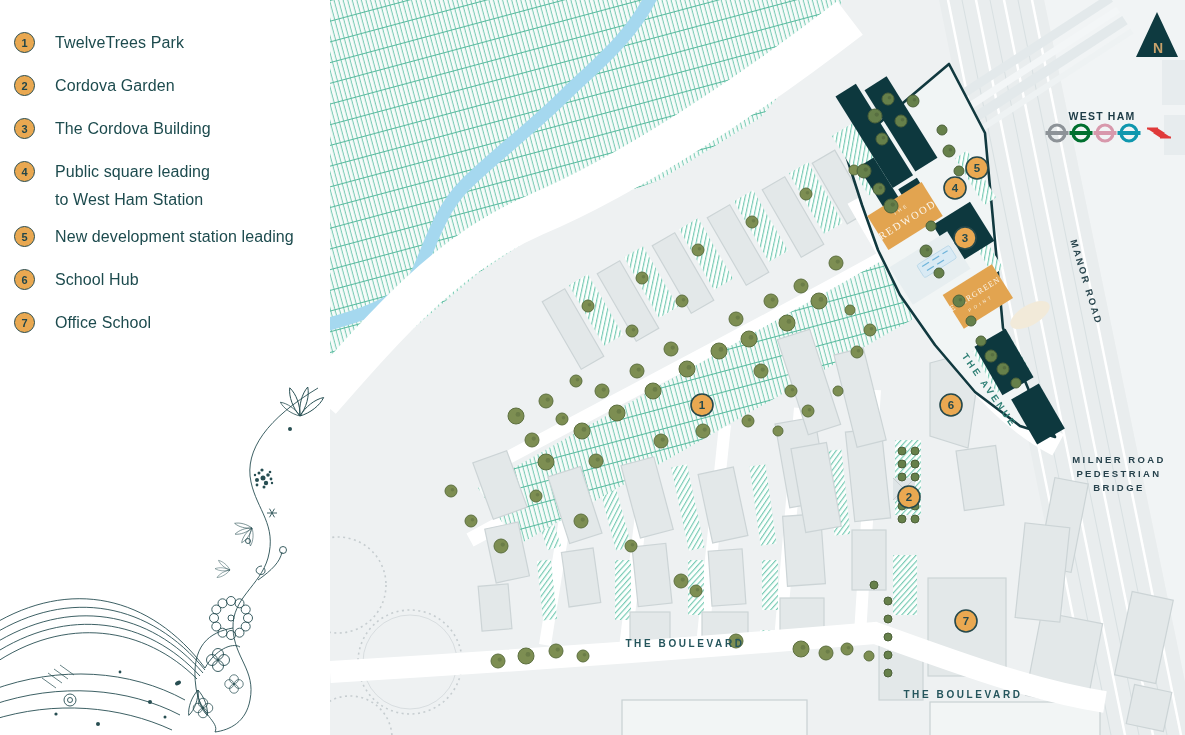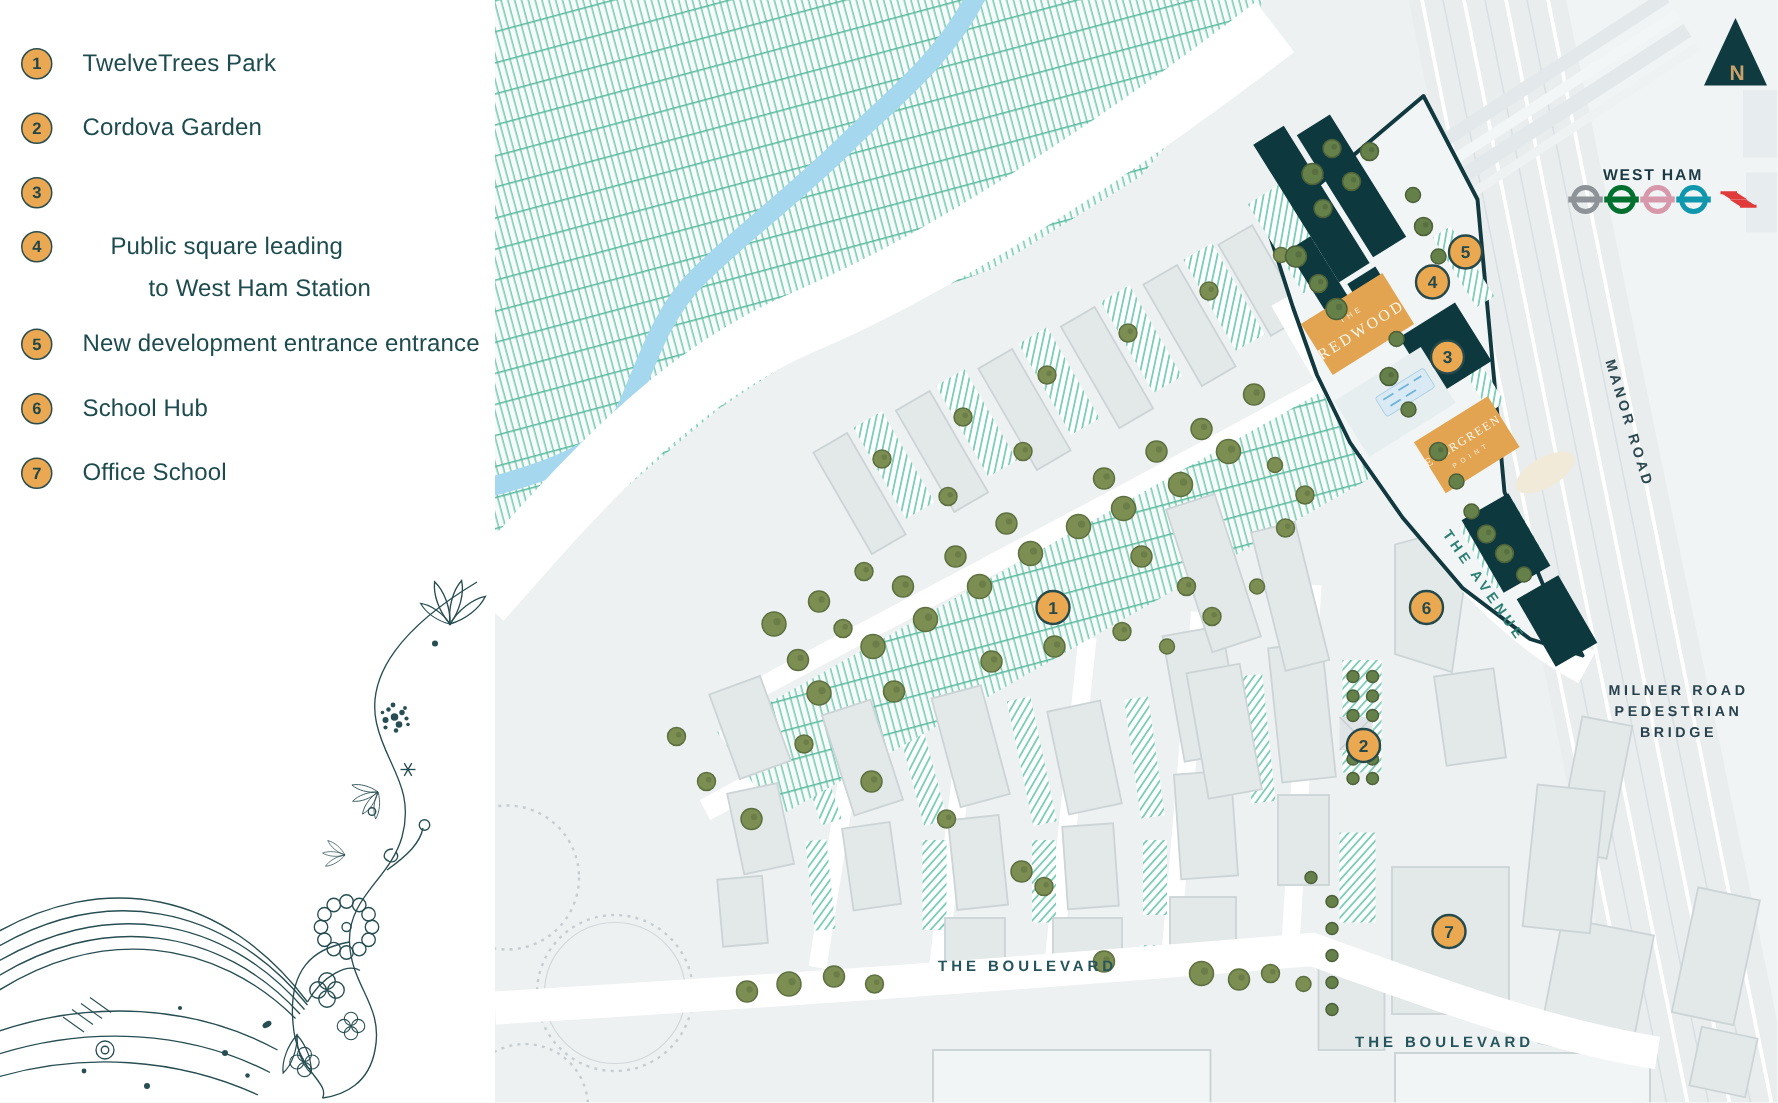--- a/index.html
+++ b/index.html
@@ -23,22 +23,22 @@
     flex:0 0 auto;
     width:21px; height:21px; border-radius:50%;
     background:#e9a851; border:1.5px solid #2a4c4e;
     display:flex; align-items:center; justify-content:center;
     font-size:11px; font-weight:bold; color:#21464a;
   }
   .key-text {
     margin-left:20px; color:#1d4b4e; font-size:16px; line-height:22px;
     letter-spacing:0.1px;
   }
-  .key-text span { display:block;text-align:center; }
-  .key-text .line2 { margin-top:6px;margin-left:44px; }
+  .key-text span { display:block; }
+  .key-text .line2 { margin-top:6px; }
 
   .flourish { position:absolute; left:0; bottom:0; width:330px; height:365px; }
 
   
   .map-wrap { position:absolute; left:330px; top:0; width:855px; height:735px; }
   svg text { font-family:"Liberation Sans", sans-serif; }
   .serif { font-family:"Liberation Serif", serif; }
 </style>
 </head>
 <body>
@@ -574,32 +574,36 @@
       </div>
       <div class="legend-item">
         <span class="key-circle">2</span>
         <div class="key-text">
             <span>Cordova Garden</span>
             <span class="line2"></span>
           </div>
       </div>
       <div class="legend-item">
         <span class="key-circle">3</span>
+        <div class="key-text">
+            <span>The Cordova Building</span>
+            <span class="line2"></span>
+          </div>
       </div>
       <div class="legend-item">
         <span class="key-circle">4</span>
         <div class="key-text">
             <span>Public square leading</span>
             <span class="line2">to West Ham Station</span>
           </div>
       </div>
       <div class="legend-item">
         <span class="key-circle">5</span>
         <div class="key-text">
-            <span>New development entrance entrance</span>
+            <span>New development station leading</span>
             <span class="line2"></span>
           </div>
       </div>
       <div class="legend-item">
         <span class="key-circle">6</span>
         <div class="key-text">
             <span>School Hub</span>
             <span class="line2"></span>
           </div>
       </div>

